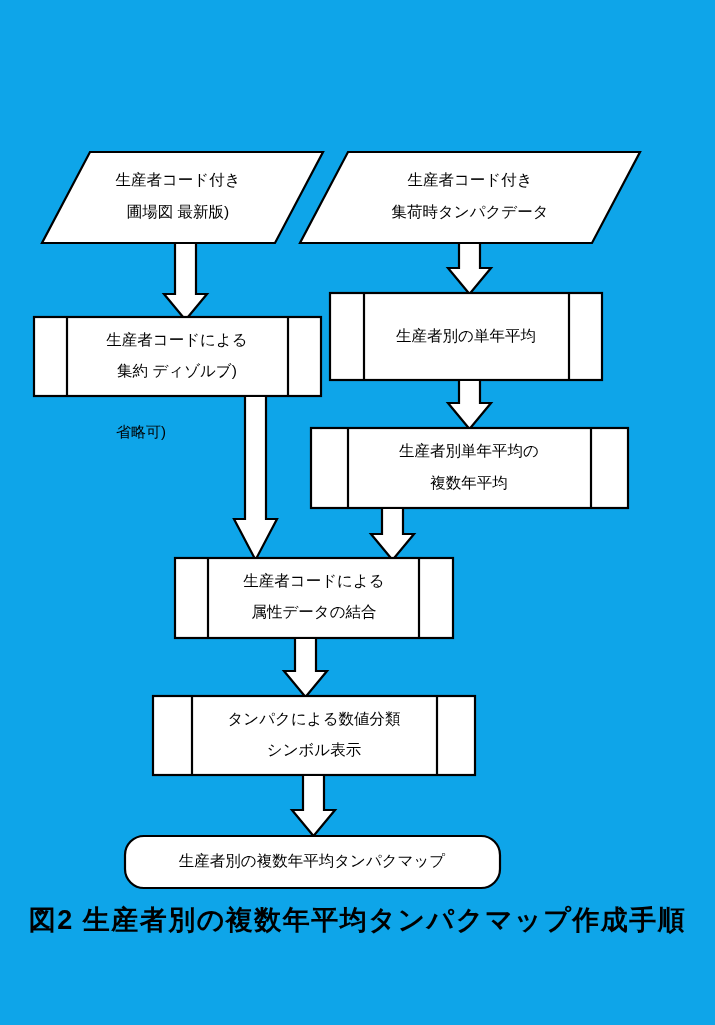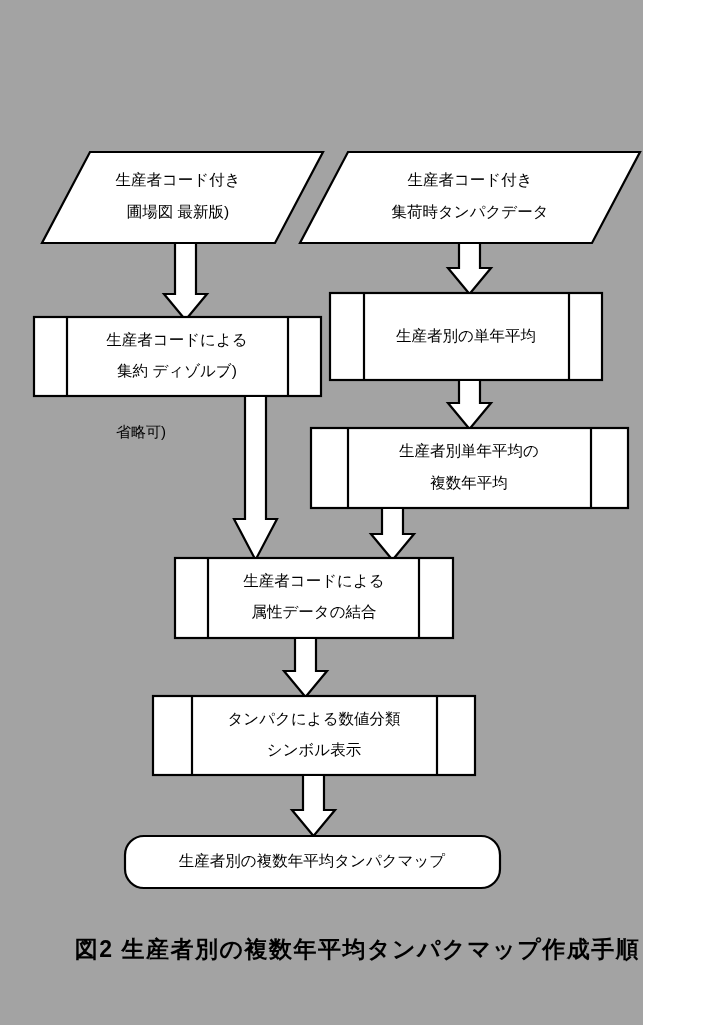--- a/index.html
+++ b/index.html
@@ -8,23 +8,23 @@
     background: #ffffff;
   }
   body {
     width: 715px;
     height: 1025px;
     font-family: "Liberation Sans", "DejaVu Sans", sans-serif;
     overflow: hidden;
   }
   #figure-root {
     position: relative;
-    width: 643px;
+    width: 715px;
     height: 1025px;
-    background: #a3a3a3;
+    background: #0ea5e9;
   }
   svg.flow {
     position: absolute;
     left: 0;
     top: 0;
     width: 715px;
     height: 1025px;
     display: block;
   }
   .shape-outline {
@@ -55,25 +55,25 @@
     font-family: "Liberation Sans", "DejaVu Sans", sans-serif;
     font-size: 15px;
     fill: #000000;
     text-anchor: start;
     dominant-baseline: middle;
     white-space: pre;
   }
   .caption {
     position: absolute;
     left: 0;
-    top: 934px;
+    top: 902px;
     width: 715px;
     text-align: center;
     font-family: "Liberation Sans", "DejaVu Sans", sans-serif;
-    font-size: 23px;
+    font-size: 27px;
     font-weight: bold;
     letter-spacing: 1.5px;
     color: #000000;
     white-space: pre;
   }
 </style>
 </head>
 <body>
 
 <div id="figure-root">

